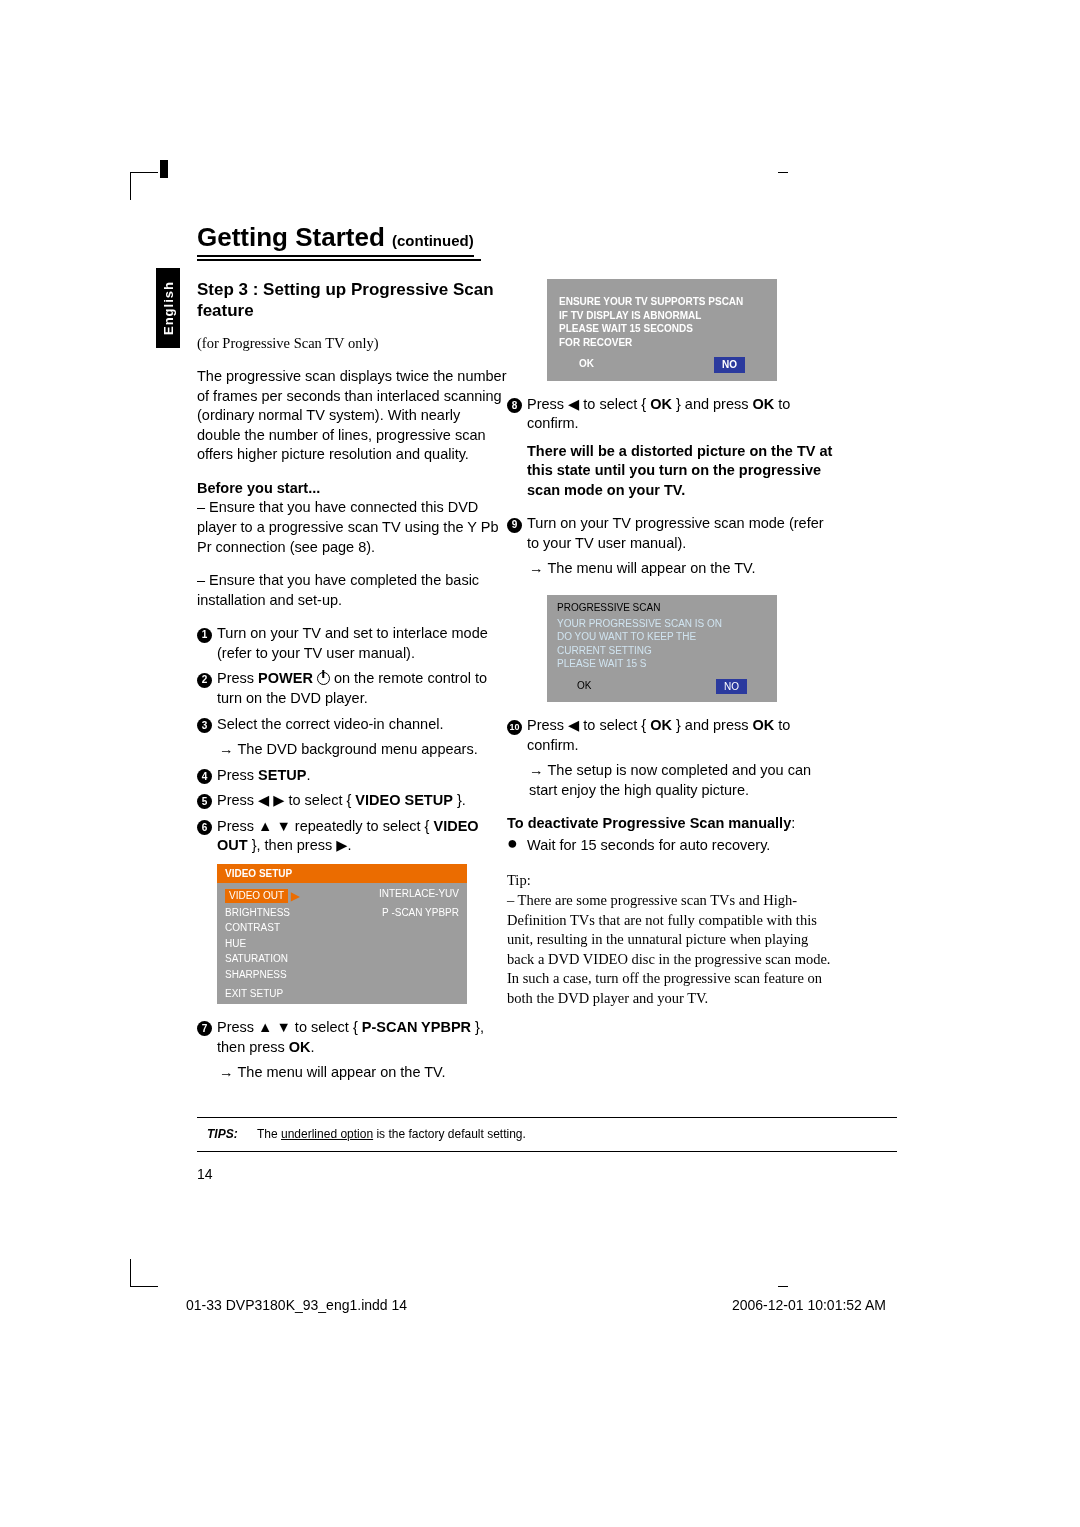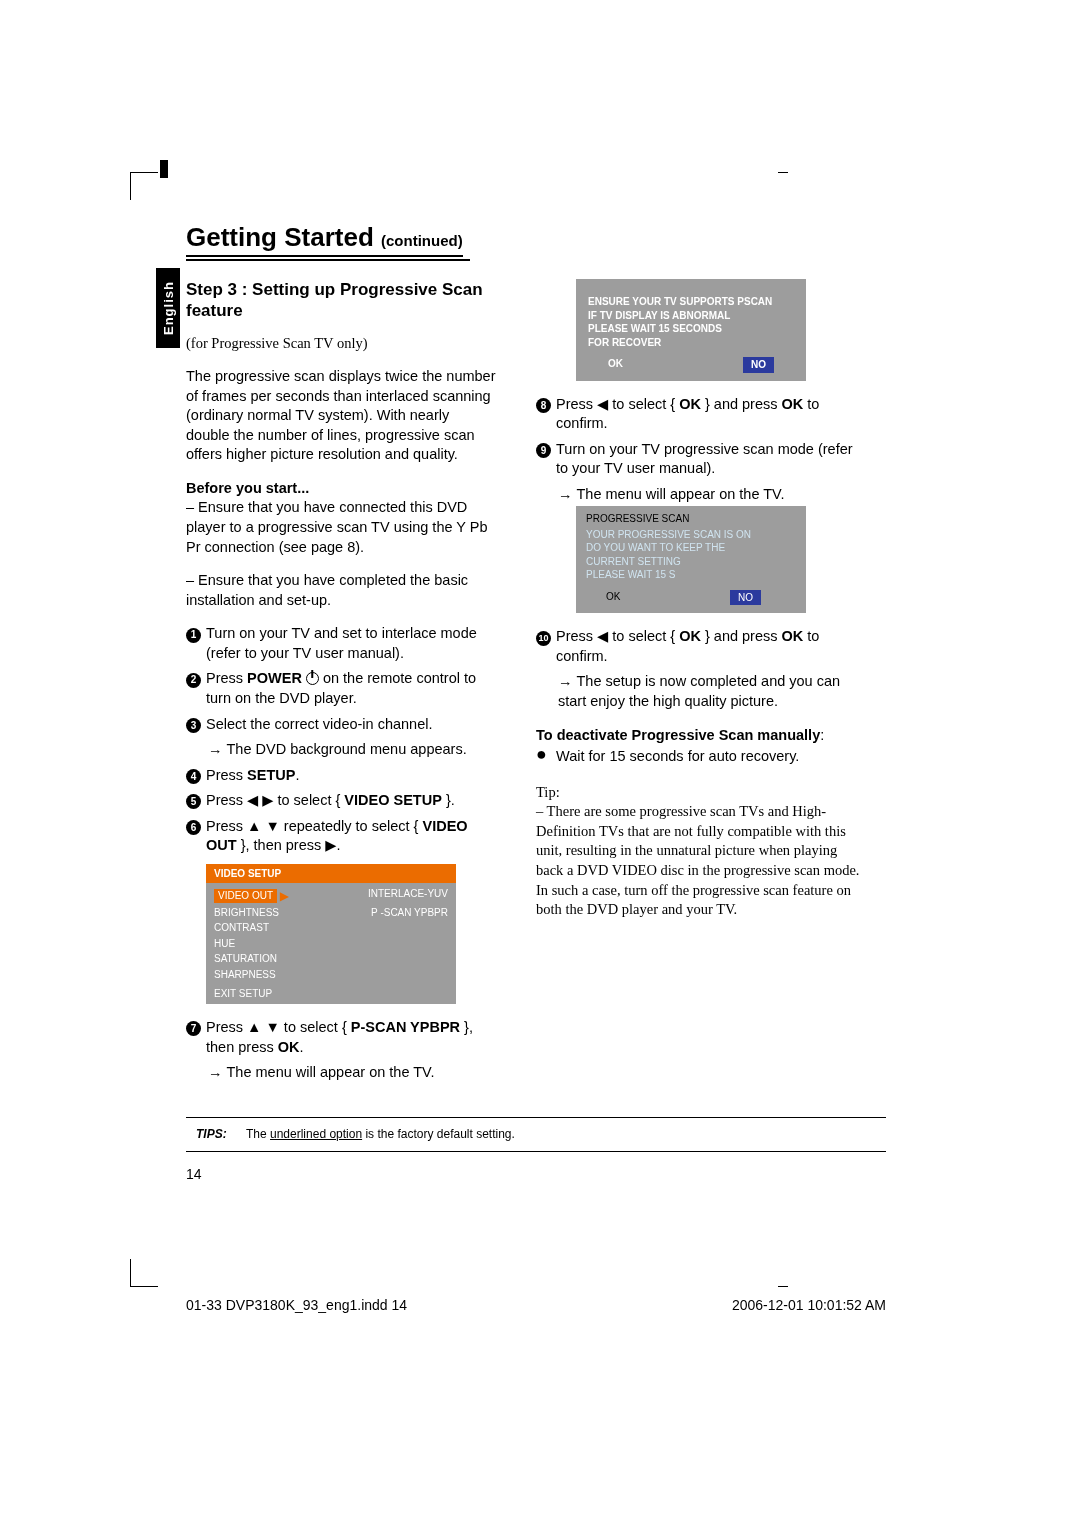--- a/index.html
+++ b/index.html
@@ -5,28 +5,28 @@
   * { box-sizing: border-box; margin: 0; padding: 0; }
   html, body { width: 1080px; height: 1527px; background: #fff; font-family: "Times New Roman", Georgia, serif; color: #000; }
   .page { position: relative; width: 1080px; height: 1527px; }
 
   .crop-tl { position: absolute; left: 130px; top: 172px; width: 28px; height: 28px; border-left: 1px solid #000; border-top: 1px solid #000; }
   .crop-tr { position: absolute; right: 292px; top: 172px; width: 10px; height: 10px; border-top: 1px solid #000; }
   .crop-bl { position: absolute; left: 130px; bottom: 240px; width: 28px; height: 28px; border-left: 1px solid #000; border-bottom: 1px solid #000; }
   .crop-br { position: absolute; right: 292px; bottom: 240px; width: 10px; height: 10px; border-bottom: 1px solid #000; }
   .dot-left { position:absolute; left:160px; top:160px; width:8px; height:18px; background:#000; }
 
-  .content { position: absolute; left: 186px; top: 222px; width: 700px; font-family: Arial, Helvetica, sans-serif; }
+  .content { position: absolute; left: 197px; top: 222px; width: 700px; font-family: Arial, Helvetica, sans-serif; }
   .heading { font-size: 26px; font-weight: bold; border-bottom: 2px solid #000; padding-bottom: 2px; display:inline-block; width:auto; }
   .heading .cont { font-size: 15px; font-weight: bold; }
   .divider { border-bottom: 2px solid #000; width: 284px; margin-top:2px; }
 
   .lang-tab { position: absolute; left: 156px; top: 268px; width: 24px; height: 80px; background: #000; color:#fff; writing-mode: vertical-rl; transform: rotate(180deg); font-family: Arial; font-size:13px; font-weight:bold; text-align:center; display:flex; align-items:center; justify-content:center; letter-spacing:1px; }
 
-  .cols { display: flex; gap: 40px; margin-top: 18px; font-size: 14.5px; line-height: 1.35; }
+  .cols { display: flex; margin-top: 18px; font-size: 14.5px; line-height: 1.35; }
   .col { width: 310px; }
   .col2 { width: 330px; }
   .section-title { font-weight: bold; font-size: 17px; margin-bottom: 12px; line-height:1.25; }
   .italic { font-family: "Times New Roman", serif; }
   .para { margin-bottom: 14px; }
   .bold { font-weight: bold; }
   .step { display:flex; margin-bottom:6px; }
   .step-num { flex: 0 0 20px; }
   .step-body { flex: 1; }
   .circ { display:inline-flex; width:15px; height:15px; border-radius:50%; background:#000; color:#fff; font-size:10px; font-weight:bold; align-items:center; justify-content:center; font-family:Arial; }
@@ -42,21 +42,21 @@
   .menu-row { display:flex; justify-content:space-between; padding:1px 0;}
   .menu-sel { background:#eb6c00; color:#fff; display:inline-block; padding:0 4px; }
   .menu-play { color:#eb6c00; font-size:12px; position:relative; top:1px; }
   .menu-exit { position:absolute; bottom:4px; left:8px; }
 
   .dialog { width: 230px; background:#9d9d9d; color:#fff; font-family:Arial; font-size:10px; font-weight:bold; padding:16px 12px 8px 12px; margin: 0 0 14px 40px; }
   .dialog .btns { display:flex; justify-content:space-between; margin-top:8px; padding: 0 20px; }
   .dialog .btn { color:#fff; font-weight:bold; }
   .dialog .btn-sel { background:#2b3a9e; padding:1px 8px; }
 
-  .dialog2 { width: 230px; background:#9d9d9d; color:#000; font-family:Arial; font-size:10px; padding:6px 25px 8px 10px; margin: 2px 0 14px 40px; }
+  .dialog2 { width: 230px; background:#9d9d9d; color:#000; font-family:Arial; font-size:10px; padding:6px 10px 8px 10px; margin: 16px 0 14px 40px; }
   .dialog2 .hd { color:#000; font-weight:normal; margin-bottom:2px; }
   .dialog2 .lines { color:#d0e4f0; font-weight:normal; line-height:1.35; }
   .dialog2 .btns { display:flex; justify-content:space-between; margin-top:8px; padding: 0 20px; }
   .dialog2 .btn-sel { background:#2b3a9e; color:#fff; padding:1px 8px; }
 
   .tips-box { margin-top: 34px; border-top:1px solid #000; border-bottom:1px solid #000; padding:8px 10px; font-size:12px; line-height:1.4; display:flex; }
   .tips-label { font-style:italic; font-weight:bold; width:50px; flex:0 0 50px; }
   .tips-body { flex:1; }
   .underline { text-decoration: underline; }
 
@@ -179,20 +179,21 @@
           </div>
         </div>
 
         <div class="step">
           <div class="step-num"><span class="circ">8</span></div>
           <div class="step-body">
             <span class="tri">Press ◀ to select { </span><span class="bold">OK</span><span> } and press </span><span class="bold">OK</span><span> to confirm.</span>
           </div>
         </div>
 
+        <div class="para bold" style="margin-left:20px; margin-top:8px;">There will be a distorted picture on the TV at this state until you turn on the progressive scan mode on your TV.</div>
 
         <div class="step">
           <div class="step-num"><span class="circ">9</span></div>
           <div class="step-body">Turn on your TV progressive scan mode (refer to your TV user manual).</div>
         </div>
         <div class="arrow-sub">The menu will appear on the TV.</div>
 
         <div class="dialog2">
           <div class="hd">PROGRESSIVE SCAN</div>
           <div class="lines">

